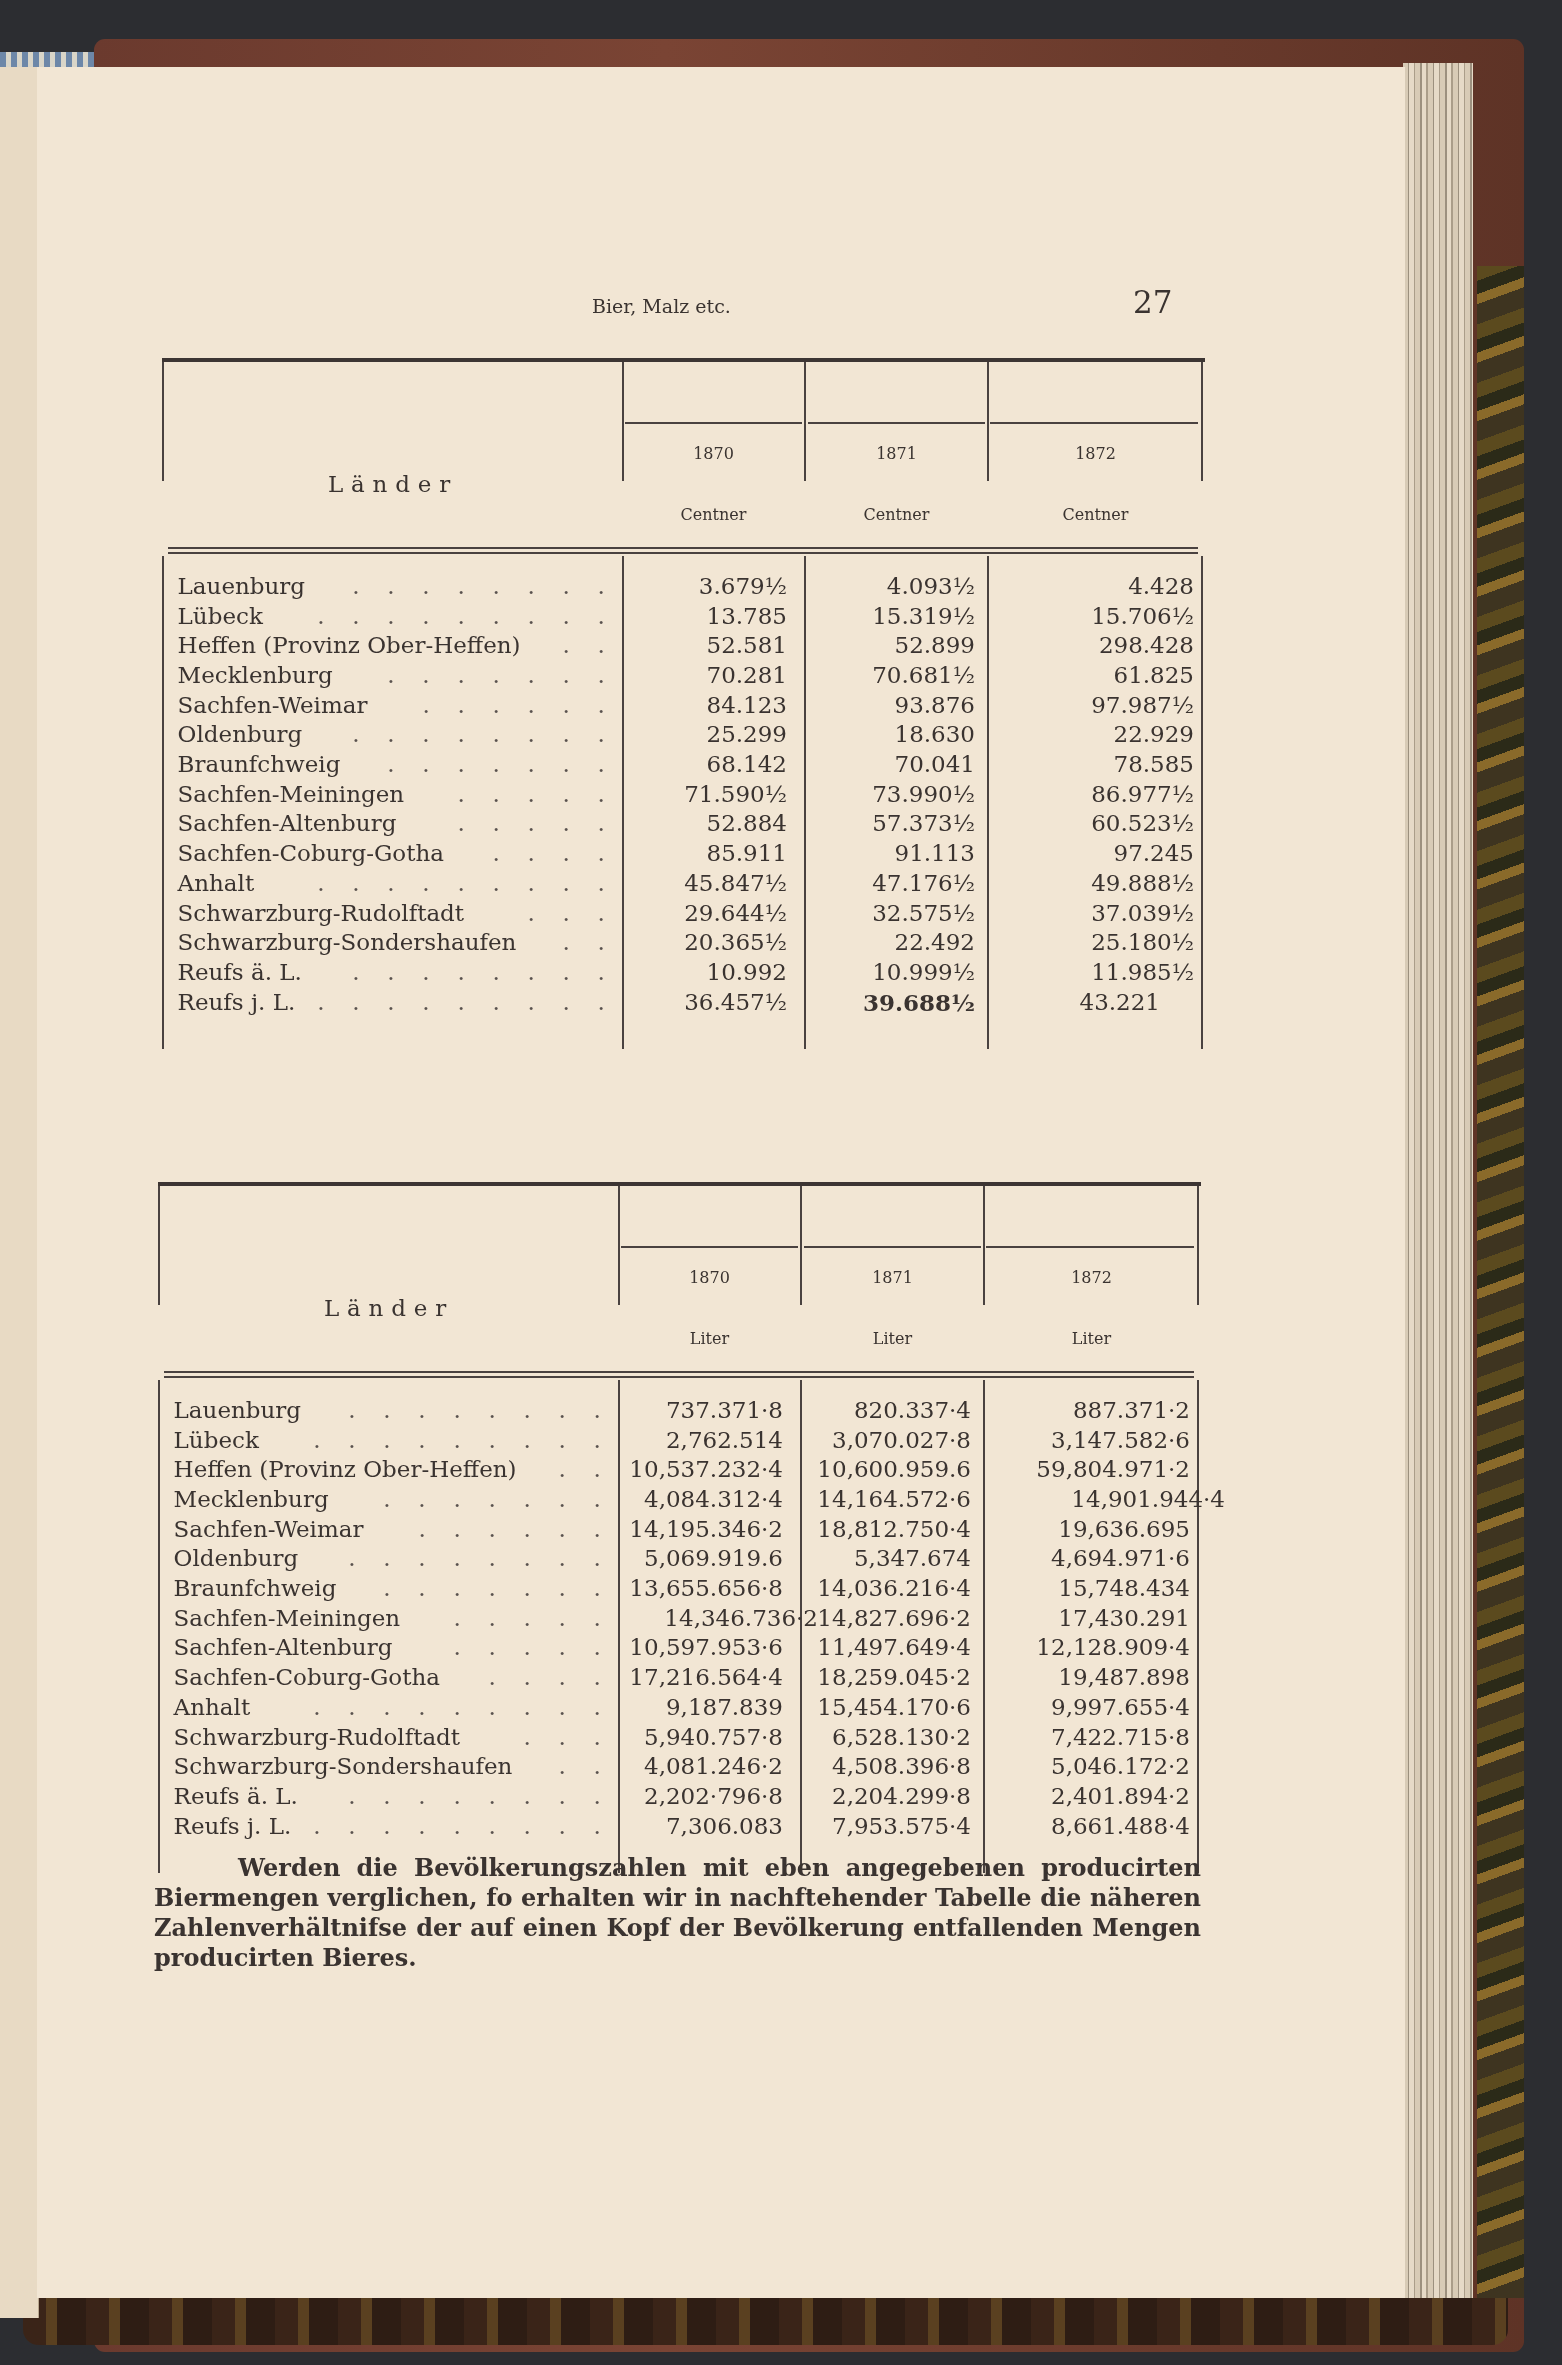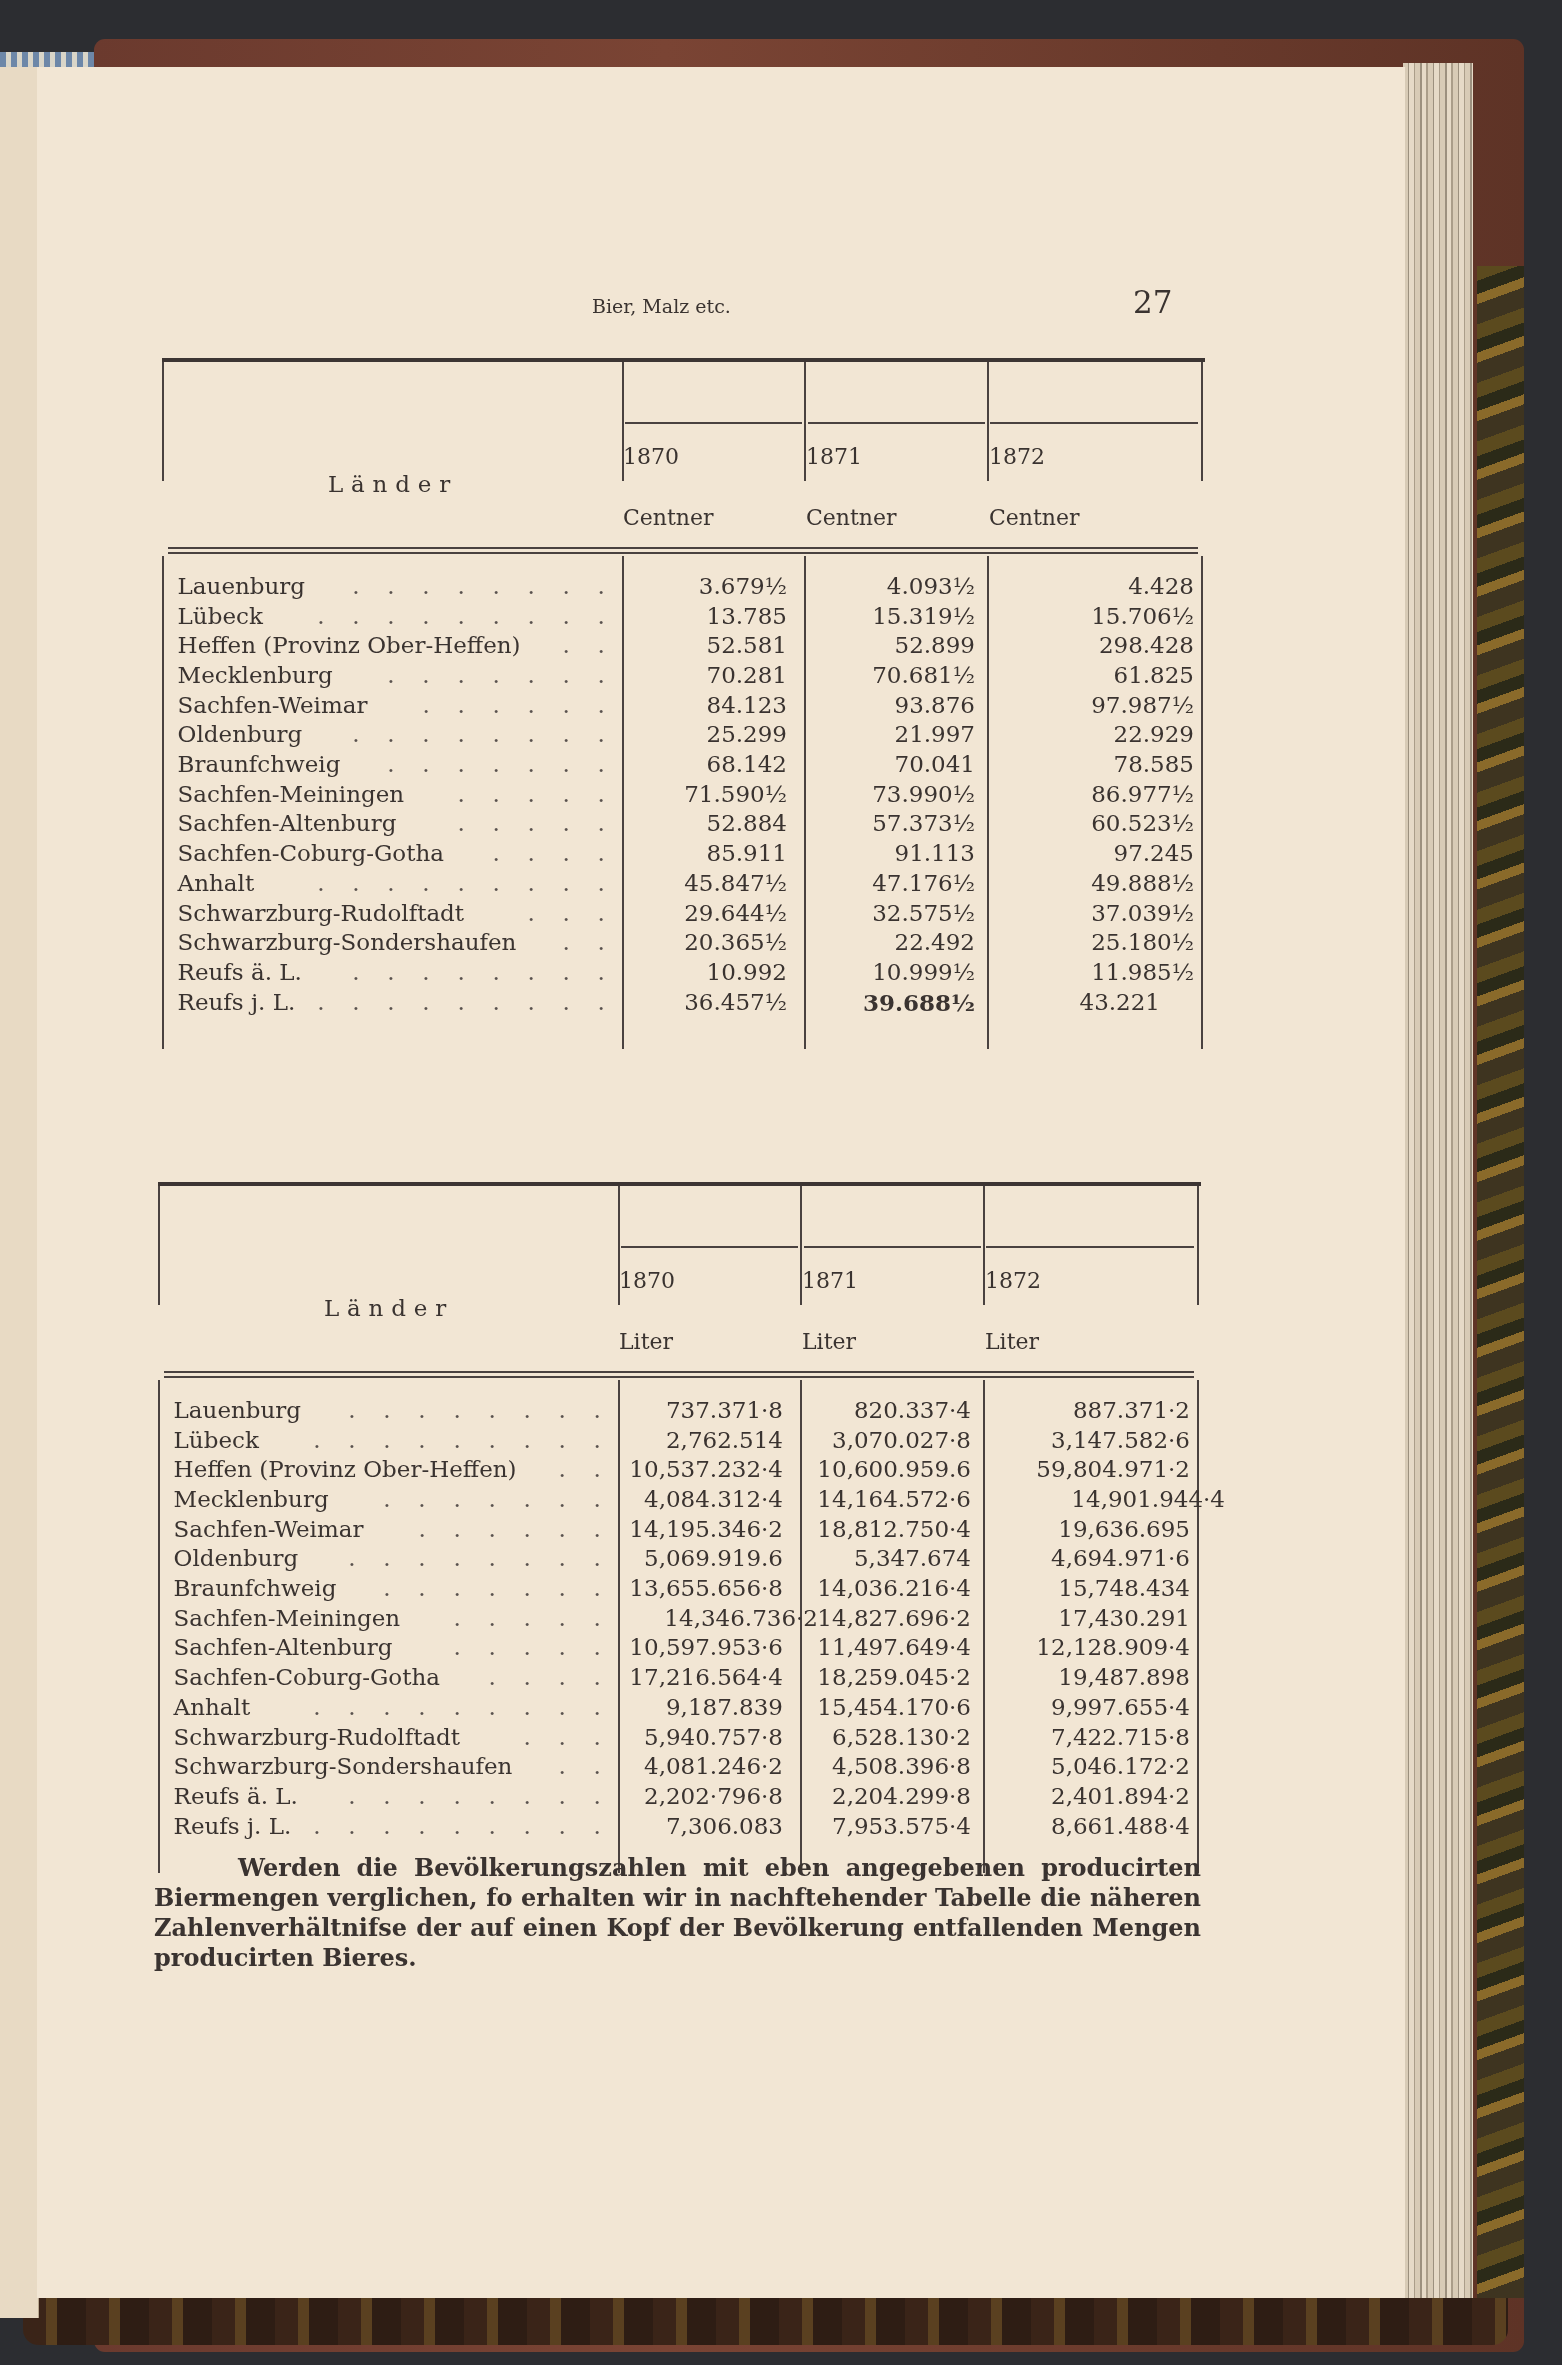--- a/index.html
+++ b/index.html
@@ -38,21 +38,21 @@
     position: absolute; left: 37px; top: 67px; width: 1368px; height: 2231px;
     background: #f2e6d4;
     color: #3a3330;
   }
   .page-number { position: absolute; left: 1096px; top: 217px; font-size: 31px; }
   .tbl-wrap { position: absolute; }
   .rule-thick { position: absolute; height: 3.9px; background: #3d3533; }
   .vline { position: absolute; width: 1.6px; background: #4a4240; }
   .hline { position: absolute; height: 1.6px; background: #4a4240; }
   .lander-label { position: absolute; font-size: 23px; letter-spacing: 7.8px; }
-  .year-label, .unit-label { position: absolute; font-size: 22px; text-align: left; }
+  .year-label, .unit-label { position: absolute; font-size: 16px; text-align: center; }
   .row { position: absolute; left: 0; height: 30px; font-size: 23px; white-space: nowrap; }
   .row .name { position: absolute; left: 0; }
   .row .dots { position: absolute; color: #5a524e; letter-spacing: 10.2px; }
   .row .v { position: absolute; text-align: right; }
   .para {
     position: absolute; font-size: 24px; line-height: 30px; text-align: justify;
     text-align-last: left;
   }
   .para .indent { display: inline-block; width: 84px; }
 </style>
@@ -126,21 +126,21 @@
         <span class="name" style="left: 15.6px;">Sachfen-Weimar</span>
         <span class="dots" style="right: 590px;">. . . . . .</span>
         <span class="v" style="left: 469px; width: 156px;">84.123</span>
         <span class="v" style="left: 652px; width: 161px;">93.876</span>
         <span class="v" style="left: 835px; width: 197px;">97.987½</span>
       </div>
       <div class="row" style="top: 363px; width: 1043px;">
         <span class="name" style="left: 15.6px;">Oldenburg</span>
         <span class="dots" style="right: 590px;">. . . . . . . .</span>
         <span class="v" style="left: 469px; width: 156px;">25.299</span>
-        <span class="v" style="left: 652px; width: 161px;">21.997</span>
+        <span class="v" style="left: 652px; width: 161px;">18.630</span>
         <span class="v" style="left: 835px; width: 197px;">22.929</span>
       </div>
       <div class="row" style="top: 393px; width: 1043px;">
         <span class="name" style="left: 15.6px;">Braunfchweig</span>
         <span class="dots" style="right: 590px;">. . . . . . .</span>
         <span class="v" style="left: 469px; width: 156px;">68.142</span>
         <span class="v" style="left: 652px; width: 161px;">70.041</span>
         <span class="v" style="left: 835px; width: 197px;">78.585</span>
       </div>
       <div class="row" style="top: 423px; width: 1043px;">

